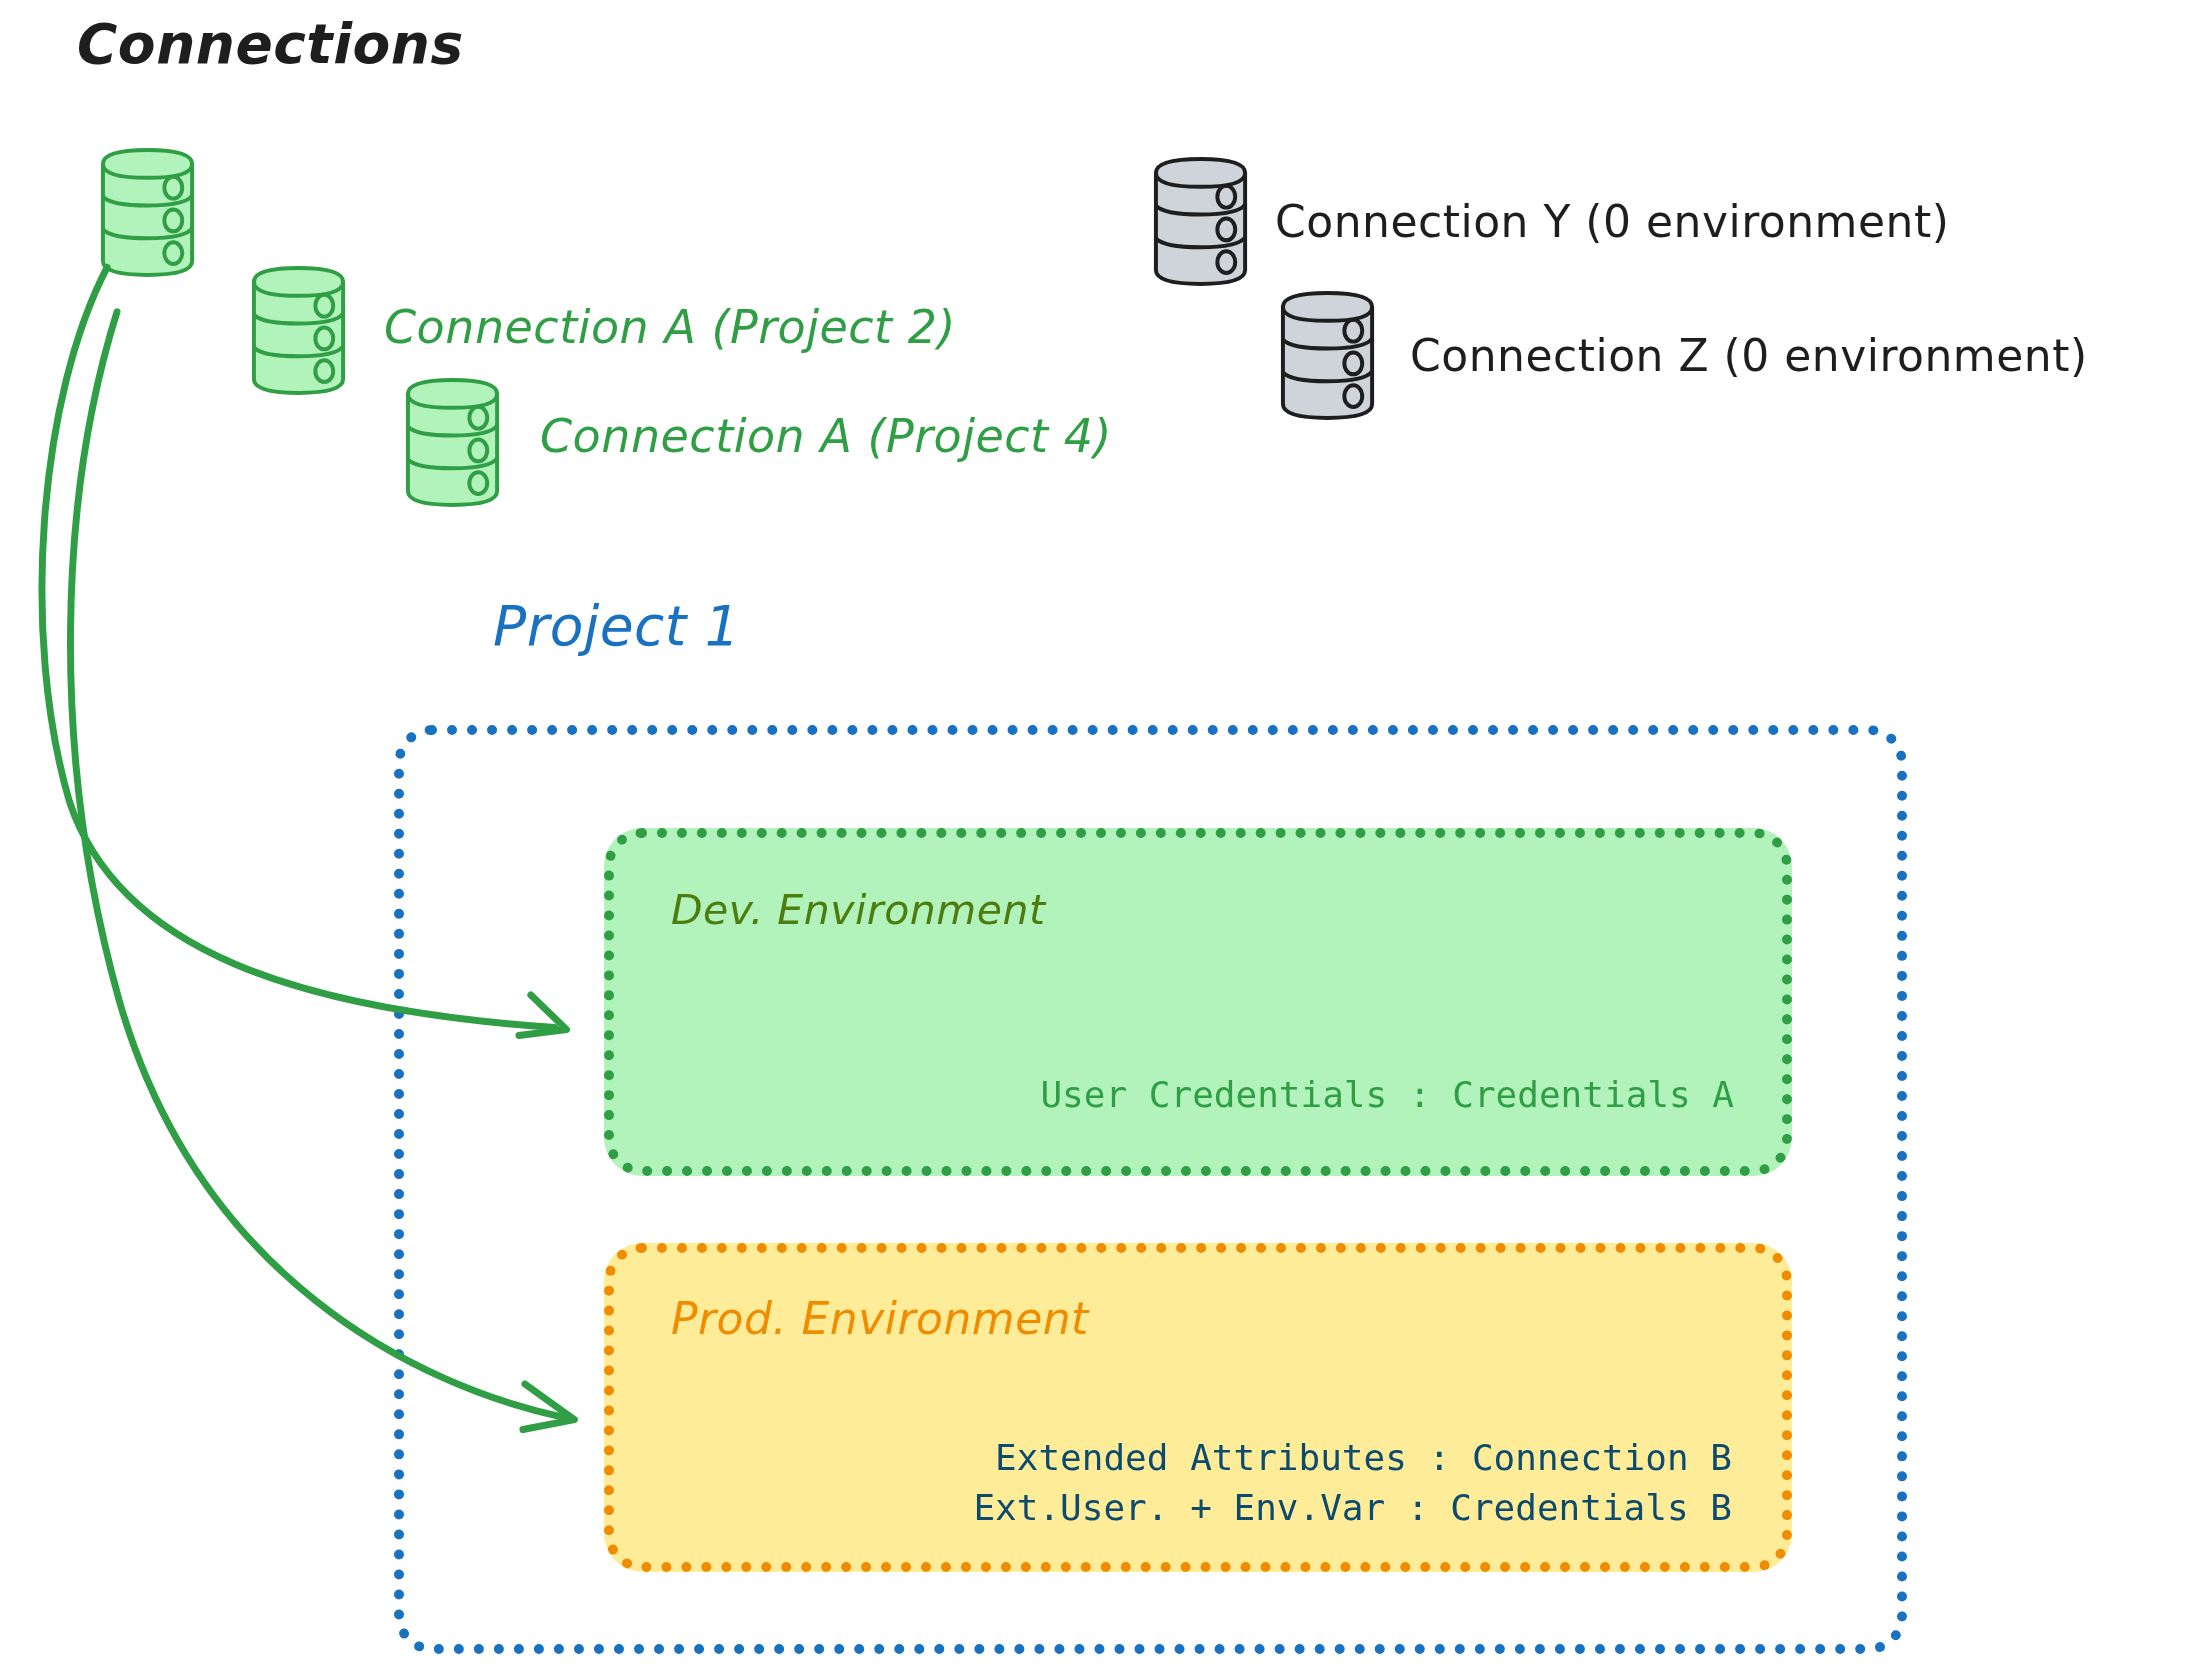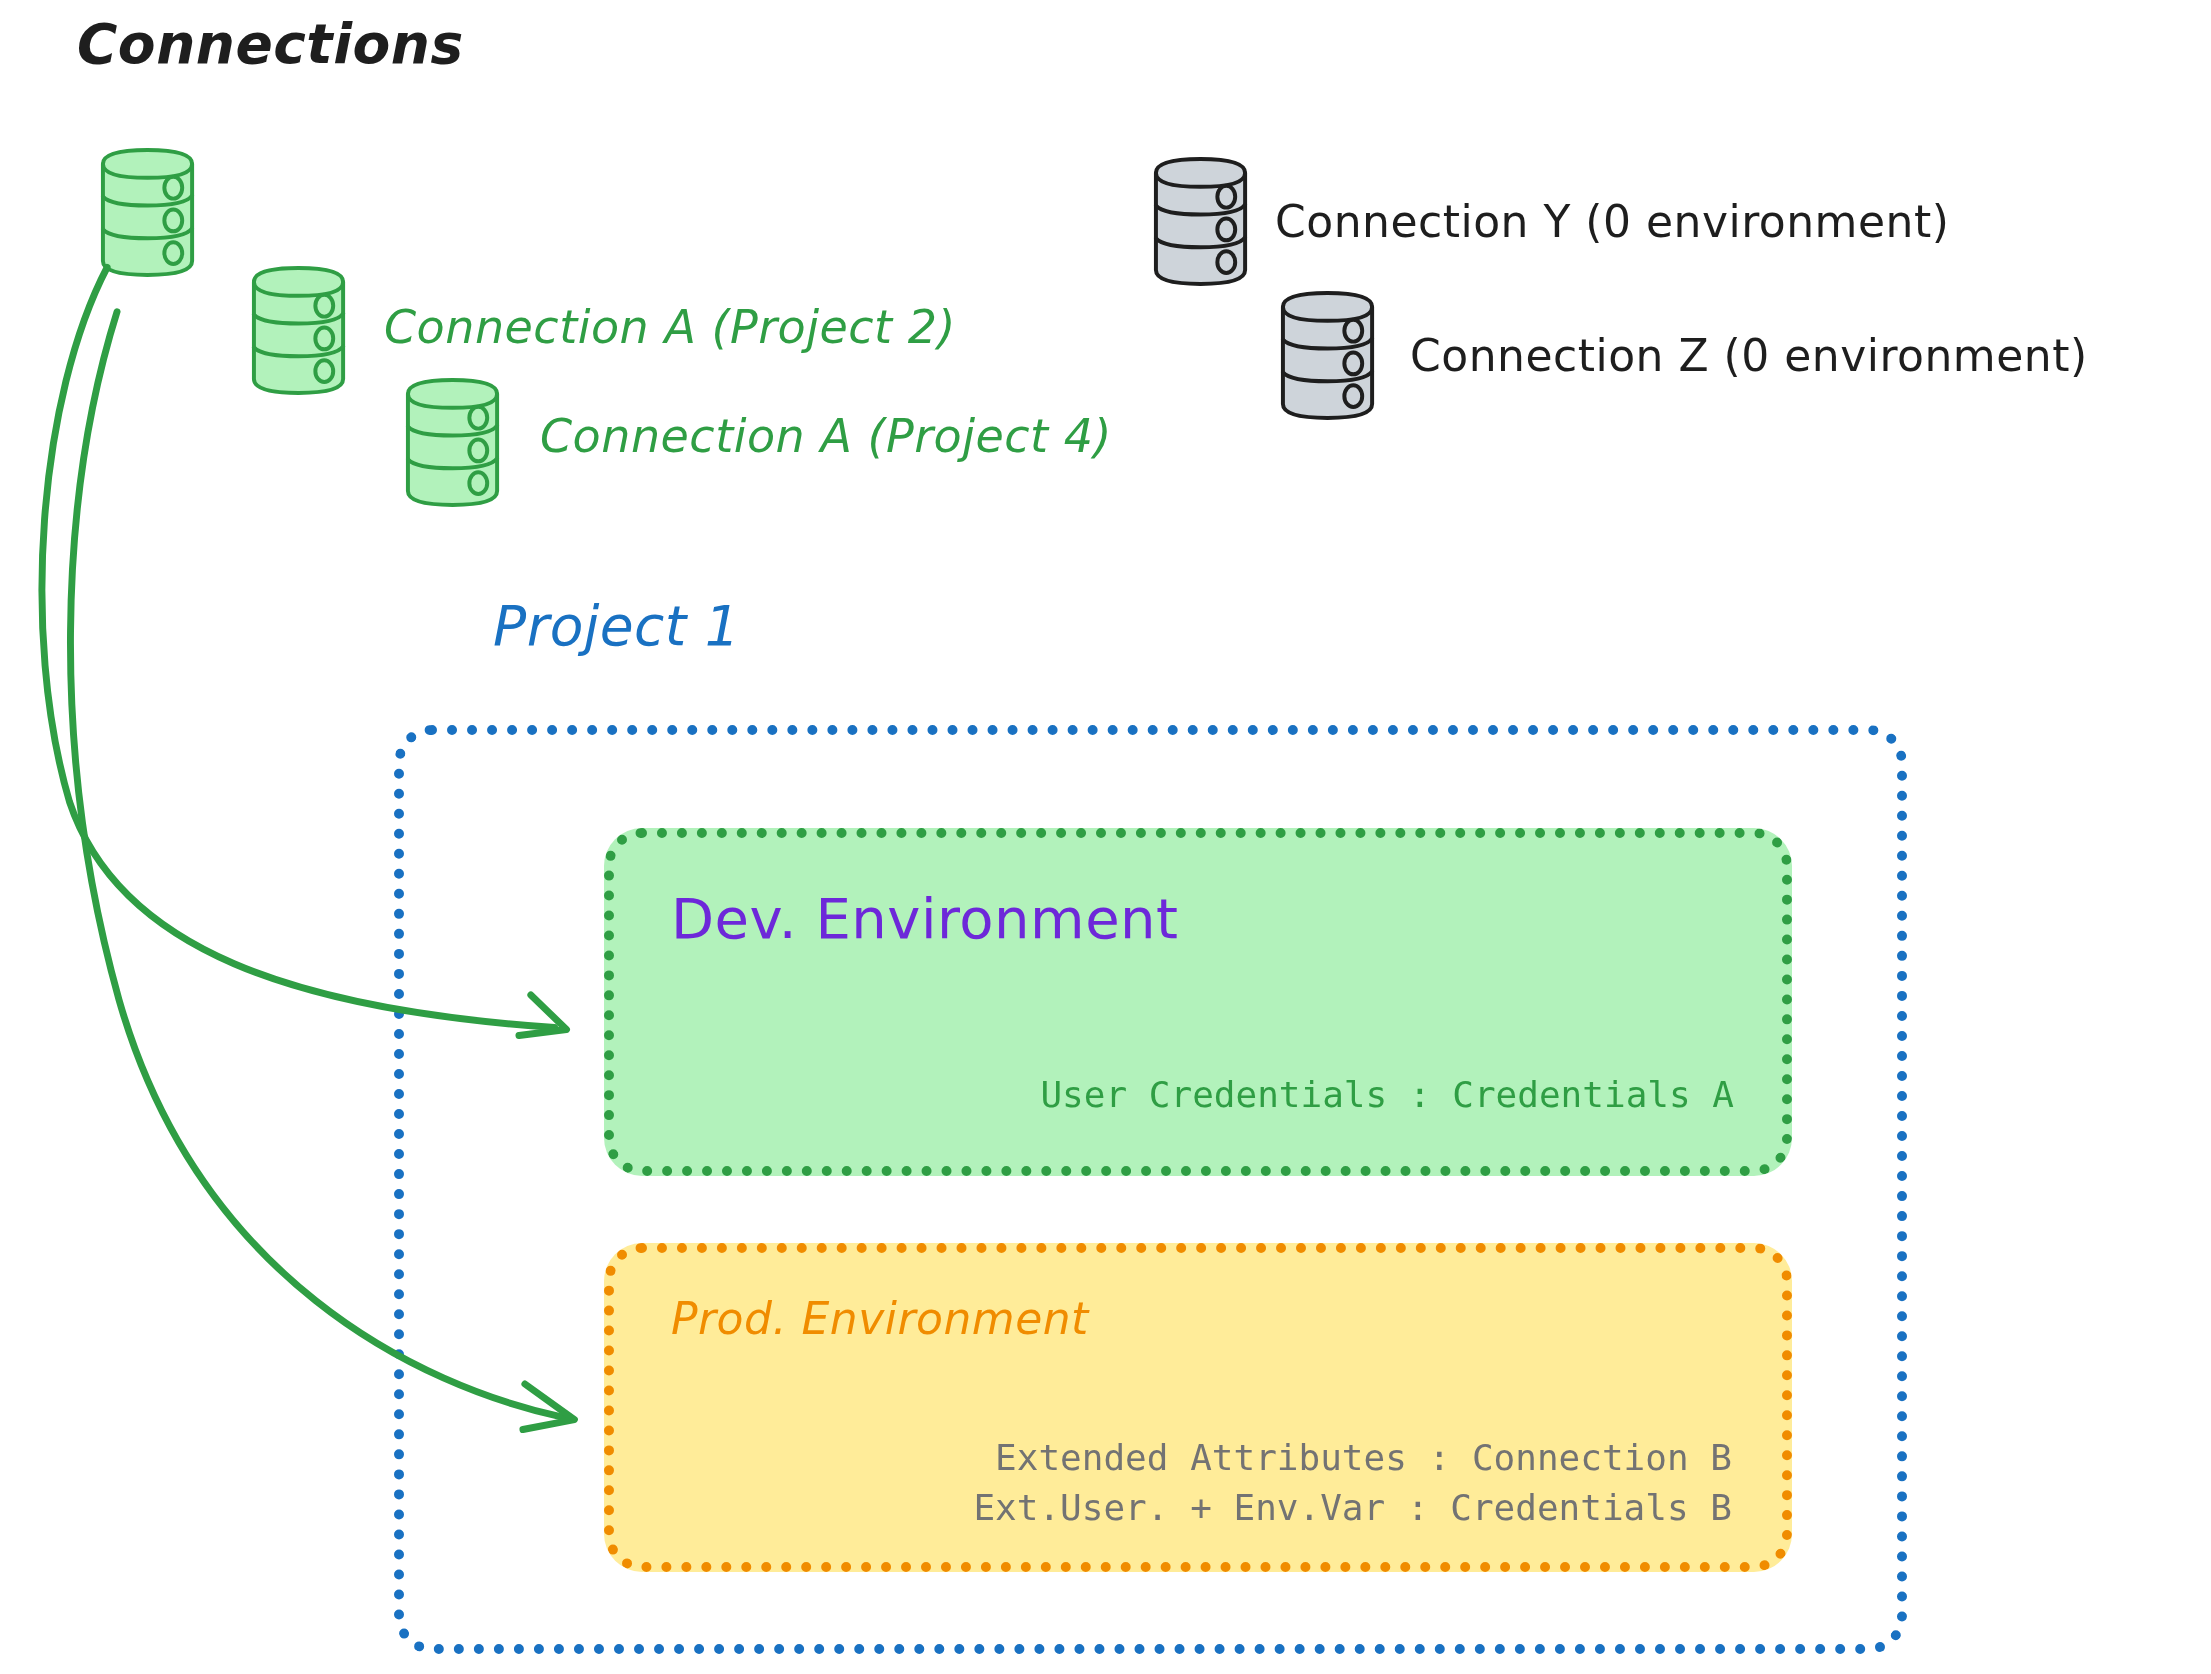--- a/index.html
+++ b/index.html
@@ -41,36 +41,37 @@
     color: #1e1e1e;
     margin-top: 8px;
   }
   .title-project {
     font-size: 55px;
     color: #1971c2;
     font-style: italic;
     margin-left: 14px;
   }
   .env-title-green {
-    font-size: 56px;
-    color: #6d28d9;
+    font-size: 41px;
+    color: #4d7c0f;
+    font-style: italic;
   }
   .env-title-orange {
     font-size: 44px;
     color: #f08c00;
     font-style: italic;
   }
   .mono {
     font-family: "DejaVu Sans Mono", monospace;
     font-size: 36px;
     white-space: pre;
     letter-spacing: 0px;
   }
   .mono-green { color: #2f9e44; }
-  .mono-red   { color: #737373; }
+  .mono-red   { color: #0c4a6e; }
 
   
   .project-box {
     border: 10px dotted #1971c2;
     border-radius: 38px;
     box-sizing: border-box;
     background: transparent;
   }
   .env-box-dev {
     border: 10px dotted #2f9e44;

